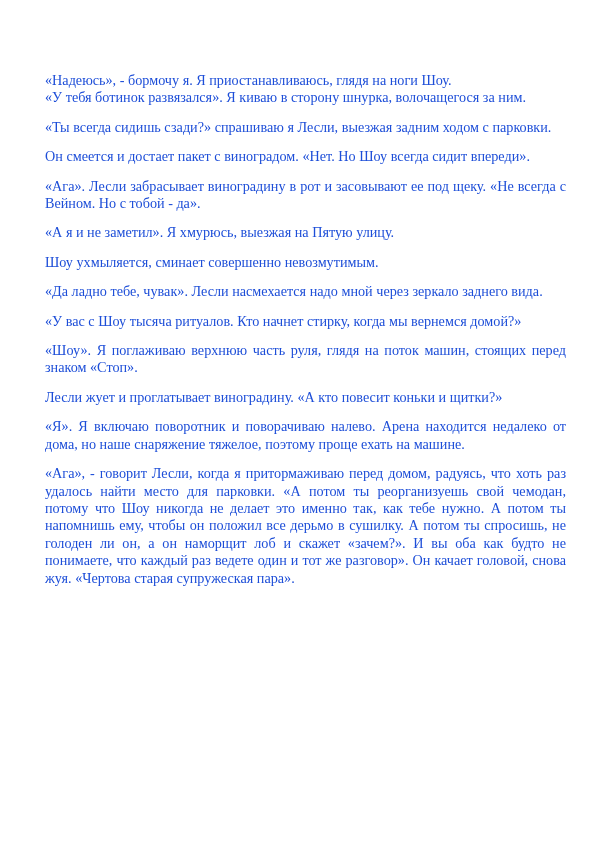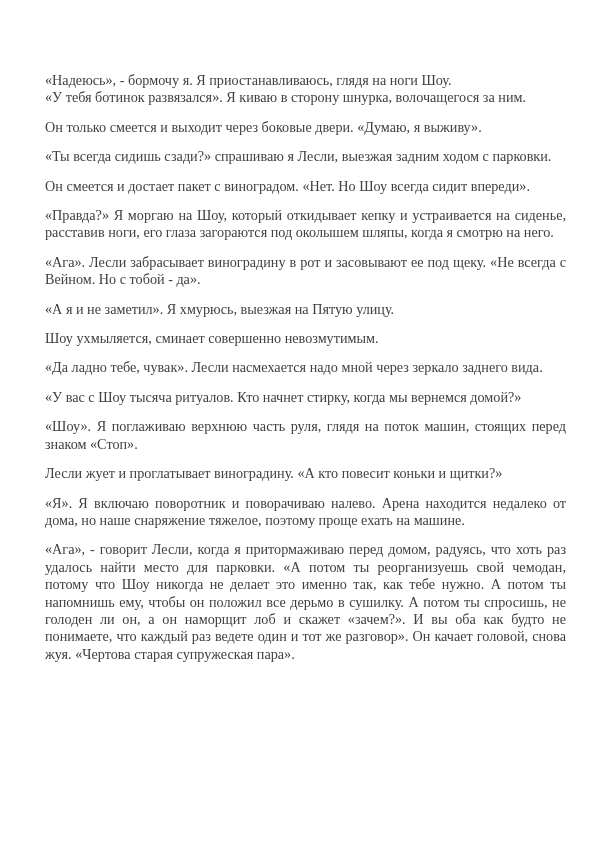--- a/index.html
+++ b/index.html
@@ -5,39 +5,37 @@
   html, body { margin: 0; padding: 0; background: #ffffff; }
   body { width: 600px; height: 850px; overflow: hidden; position: relative; }
   .page {
     position: absolute;
     left: 45px;
     top: 72px;
     width: 521px;
     font-family: "Liberation Serif", "DejaVu Serif", serif;
     font-size: 14.2px;
     line-height: 17.4px;
-    color: #404040;
+    color: #1d4ed8;
   }
   .para {
     margin: 0 0 12px 0;
     text-align: justify;
     text-align-last: left;
   }
   .para.tight { margin-bottom: 0; }
 </style>
 </head>
 <body>
 
 <div class="page">
   <p class="para tight">«Надеюсь», - бормочу я. Я приостанавливаюсь, глядя на ноги Шоу.</p>
   <p class="para">«У тебя ботинок развязался». Я киваю в сторону шнурка, волочащегося за ним.</p>
-  <p class="para">Он только смеется и выходит через боковые двери. «Думаю, я выживу».</p>
   <p class="para">«Ты всегда сидишь сзади?» спрашиваю я Лесли, выезжая задним ходом с парковки.</p>
   <p class="para">Он смеется и достает пакет с виноградом. «Нет. Но Шоу всегда сидит впереди».</p>
-  <p class="para">«Правда?» Я моргаю на Шоу, который откидывает кепку и устраивается на сиденье, расставив ноги, его глаза загораются под околышем шляпы, когда я смотрю на него.</p>
   <p class="para">«Ага». Лесли забрасывает виноградину в рот и засовывают ее под щеку. «Не всегда с Вейном. Но с тобой - да».</p>
   <p class="para">«А я и не заметил». Я хмурюсь, выезжая на Пятую улицу.</p>
   <p class="para">Шоу ухмыляется, сминает совершенно невозмутимым.</p>
   <p class="para">«Да ладно тебе, чувак». Лесли насмехается надо мной через зеркало заднего вида.</p>
   <p class="para">«У вас с Шоу тысяча ритуалов. Кто начнет стирку, когда мы вернемся домой?»</p>
   <p class="para">«Шоу». Я поглаживаю верхнюю часть руля, глядя на поток машин, стоящих перед знаком «Стоп».</p>
   <p class="para">Лесли жует и проглатывает виноградину. «А кто повесит коньки и щитки?»</p>
   <p class="para">«Я». Я включаю поворотник и поворачиваю налево. Арена находится недалеко от дома, но наше снаряжение тяжелое, поэтому проще ехать на машине.</p>
   <p class="para">«Ага», - говорит Лесли, когда я притормаживаю перед домом, радуясь, что хоть раз удалось найти место для парковки. «А потом ты реорганизуешь свой чемодан, потому что Шоу никогда не делает это именно так, как тебе нужно. А потом ты напомнишь ему, чтобы он положил все дерьмо в сушилку. А потом ты спросишь, не голоден ли он, а он наморщит лоб и скажет «зачем?». И вы оба как будто не понимаете, что каждый раз ведете один и тот же разговор». Он качает головой, снова жуя. «Чертова старая супружеская пара».</p>
 </div>

